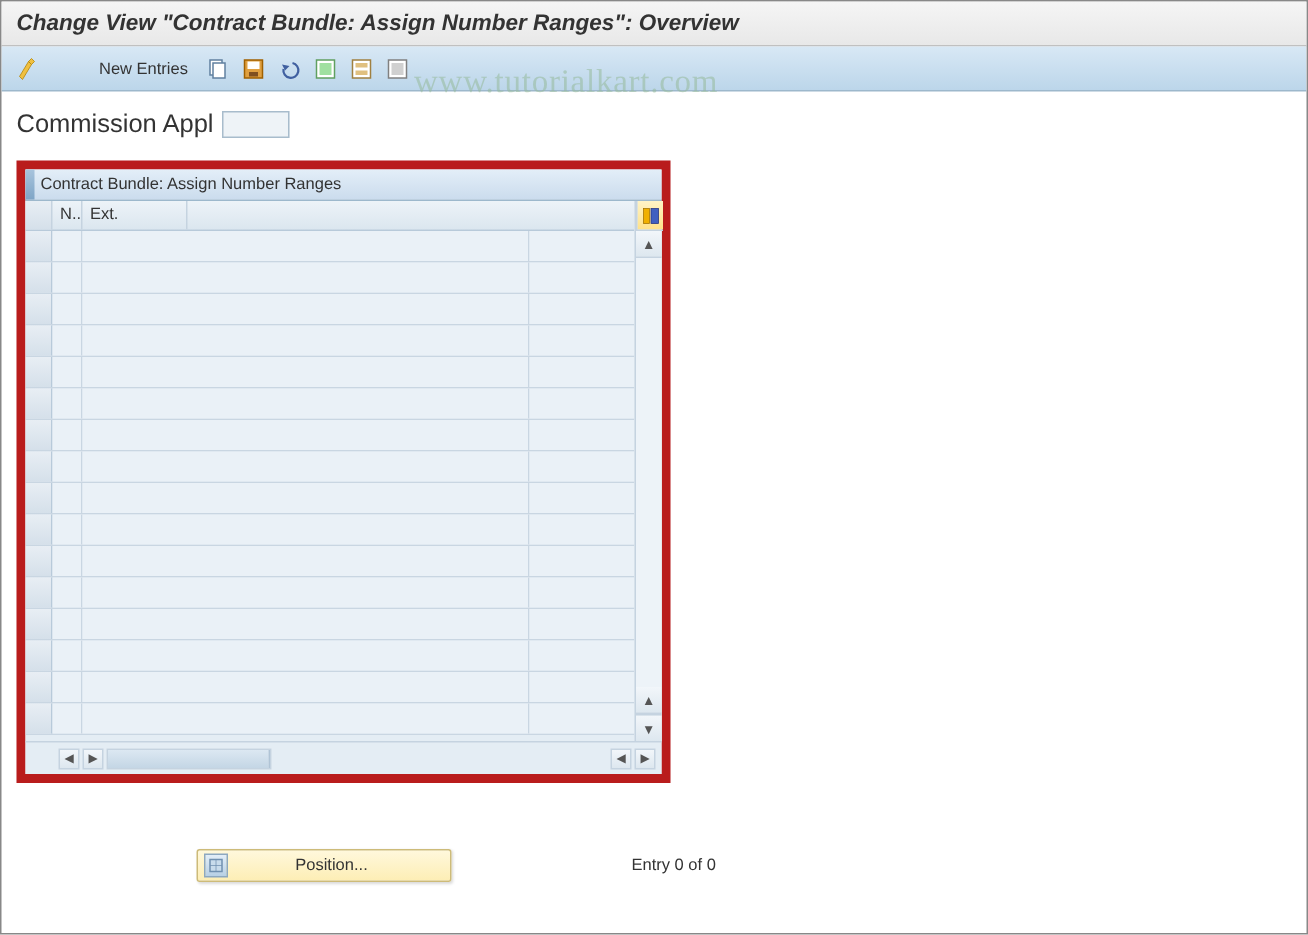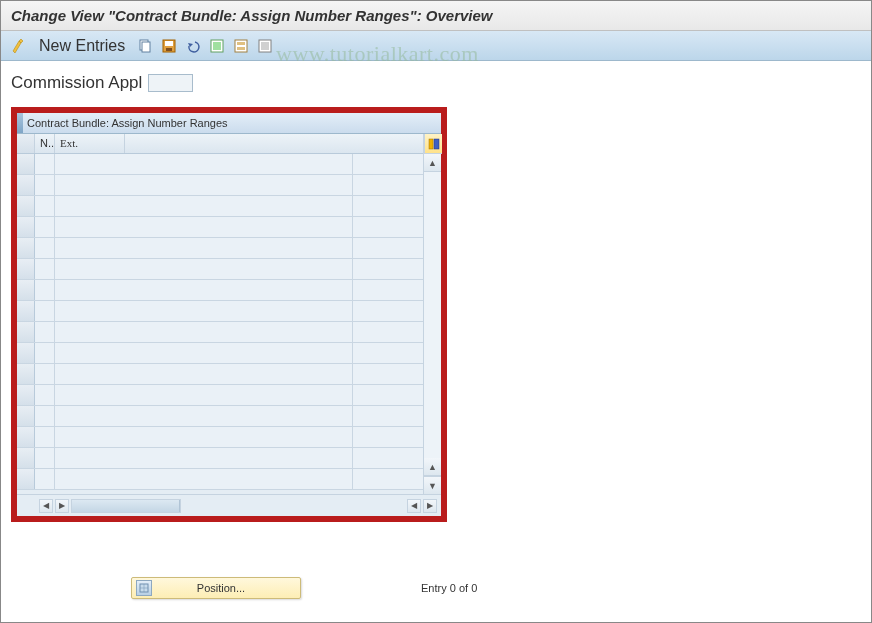--- a/index.html
+++ b/index.html
@@ -35,23 +35,24 @@
       display: inline-flex;
       align-items: center;
       justify-content: center;
       width: 20px;
       height: 20px;
       cursor: pointer;
       border-radius: 2px;
     }
     .toolbar-text-btn {
       padding: 2px 6px;
-      font-size: 16px;
+      font-size: 11px;
       color: #333;
       cursor: pointer;
+      margin-left: 27px;
     }
     .content-area {
       padding: 12px 10px;
     }
     .field-row {
       display: flex;
       align-items: center;
       gap: 6px;
       margin-bottom: 14px;
     }
@@ -105,21 +106,21 @@
       border-right: 1px solid #c5d3e0;
       padding: 3px 5px;
       font-size: 11px;
       color: #333;
       overflow: hidden;
       white-space: nowrap;
     }
     .th-sel { width: 18px; background: linear-gradient(#e8eef4,#d5e0ea); }
     .th-n { width: 20px; }
     .th-range { flex: 1; }
-    .th-ext { width: 70px; font-family: Liberation Serif, serif; }
+    .th-ext { width: 70px; }
     .table-body { height: 340px; }
     .tr {
       display: flex;
       height: 21px;
       border-bottom: 1px solid #c9d6e2;
     }
     .td-sel {
       width: 18px;
       background: linear-gradient(#e8eef4,#d5e0ea);
       border-right: 1px solid #b8cada;
@@ -180,21 +181,21 @@
       background:#edf3f8;
       position:relative;
     }
     .hscroll-thumb {
       position:absolute;left:0;top:0;bottom:0;width:100%;
       background:linear-gradient(#dce8f2,#c4d6e5);
       border-right:1px solid #b0c4d6;
     }
     .footer-row {
       position: absolute;
-      bottom: 23px;
+      bottom: 34px;
       left: 0;
       width: 100%;
       display: flex;
       align-items: center;
       padding-left: 130px;
       gap: 120px;
     }
     .position-btn {
       display: flex;
       align-items: center;

